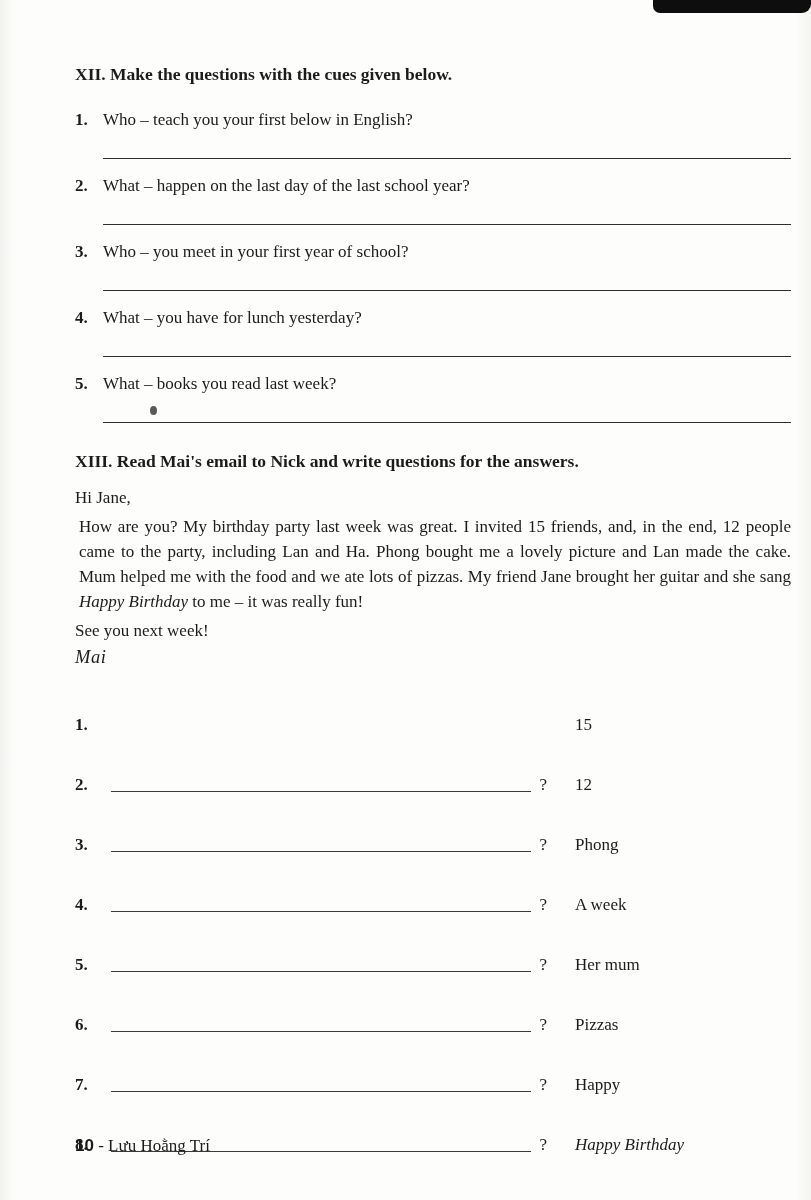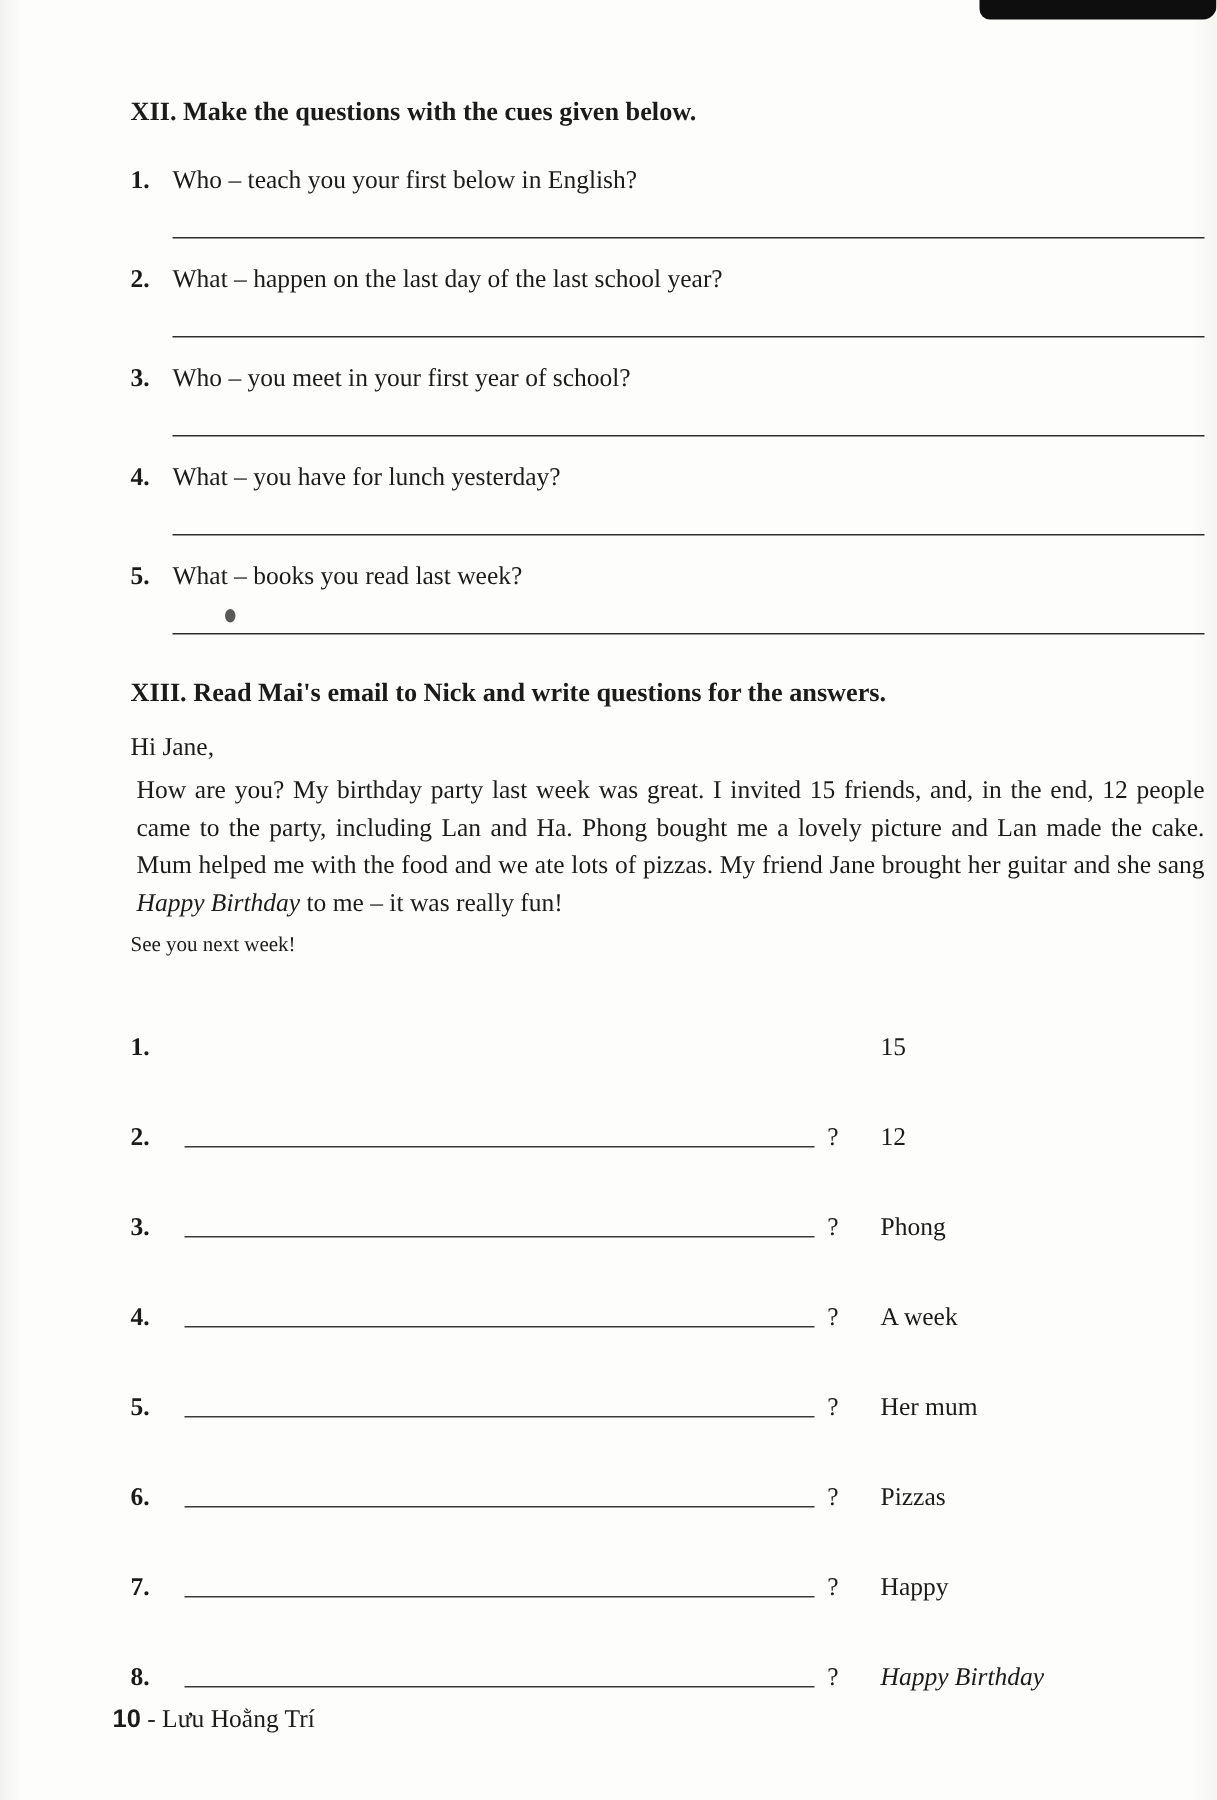--- a/index.html
+++ b/index.html
@@ -9,35 +9,35 @@
     font-family:"Liberation Serif", serif;
     color:#1b1b1b;
     overflow:hidden;
   }
   .page { position:relative; width:811px; height:1200px; background:linear-gradient(90deg,#f1f1ee 0px,#fdfdfb 14px,#fdfdfb 795px,#f4f4f1 811px); }
   .scan-artifact {
     position:absolute; top:0; right:0; width:158px; height:13px;
     background:#0e0e0e; border-radius:0 0 9px 7px;
   }
   .smudge { position:absolute; left:150px; top:406px; width:7px; height:9px; background:#3c3c3c; border-radius:50%; opacity:.85; }
-  .content { position:absolute; left:87px; top:0; width:716px; }
+  .content { position:absolute; left:75px; top:0; width:716px; }
 
   .sec-title { font-weight:bold; font-size:17.5px; margin:0; }
   .sec12-title { margin-top:64px; }
   .sec13-title { margin-top:28px; }
 
   .q-row { display:flex; margin-top:15px; font-size:17px; line-height:23px; }
   .q-row.first { margin-top:23px; }
   .q-num { width:28px; font-weight:bold; flex:none; }
   .q-text { flex:1; }
   .blank-line { margin:27px 0 0 28px; height:0; border-top:1.5px solid #2e2e2e; }
 
   .email-greeting { margin:13px 0 0 0; font-size:17px; line-height:25px; }
   .email-body { margin:4px 0 0 4px; font-size:17px; line-height:25px; text-align:justify; }
-  .email-closing { margin:4px 0 0 0; font-size:14px; line-height:25px; }
+  .email-closing { margin:4px 0 0 0; font-size:17px; line-height:25px; }
   .email-signature { margin:2px 0 0 0; font-size:18.5px; font-style:italic; line-height:25px; letter-spacing:.5px; }
   .it { font-style:italic; }
 
   .qa-list { margin-top:14px; }
   .qa-row { display:flex; align-items:flex-end; margin-top:9px; font-size:17px; line-height:20px; }
   .qa-left { width:500px; display:flex; align-items:flex-end; flex:none; }
   .qa-num { width:30px; font-weight:bold; flex:none; }
   .qa-question { font-style:italic; }
   .qa-blank { flex:1; height:16px; border-bottom:1.3px solid #3a3a3a; margin:0 8px 3px 6px; }
   .qa-qmark { margin-right:28px; }
@@ -90,20 +90,21 @@
     </div>
 
     <div>
       <p class="sec-title sec13-title">XIII. Read Mai's email to Nick and write questions for the answers.</p>
 
       <p class="email-greeting">Hi Jane,</p>
 
       <p class="email-body"><span>How are you? My birthday party last week was great. I invited 15 friends, and, in the end, 12 people came to the party, including Lan and Ha. Phong bought me a lovely picture and Lan made the cake. Mum helped me with the food and we ate lots of pizzas. My friend Jane brought her guitar and she sang </span><span class="it">Happy Birthday</span><span> to me – it was really fun!</span></p>
 
       <p class="email-closing">See you next week!</p>
+      <p class="email-signature">Mai</p>
 
       <div class="qa-list">
 
         <div class="qa-row">
           <div class="qa-left">
             <span class="qa-num">1.</span>
           </div>
           <span class="qa-answer">15</span>
         </div>
 

